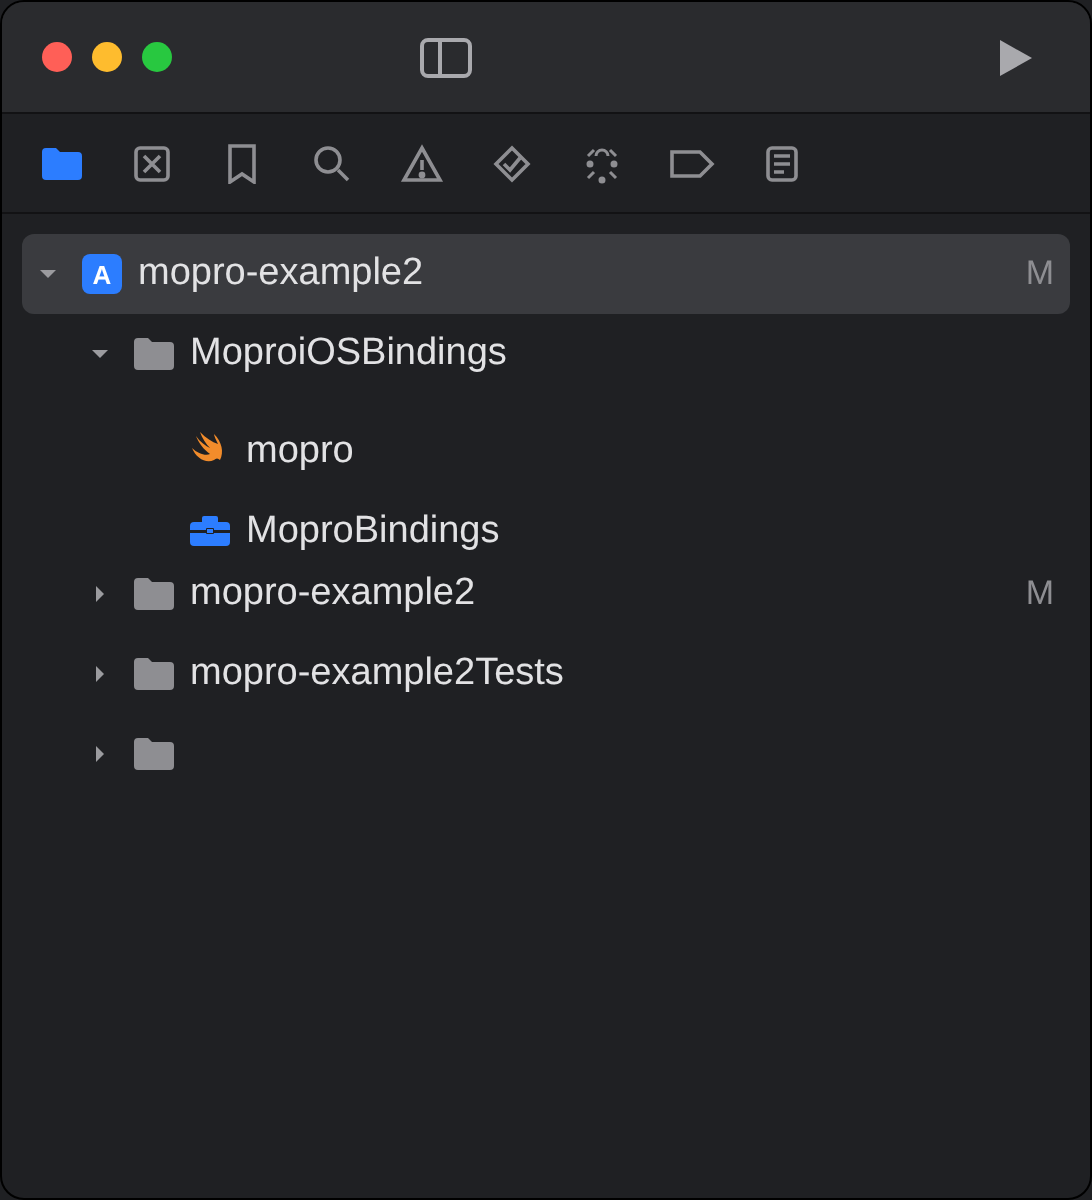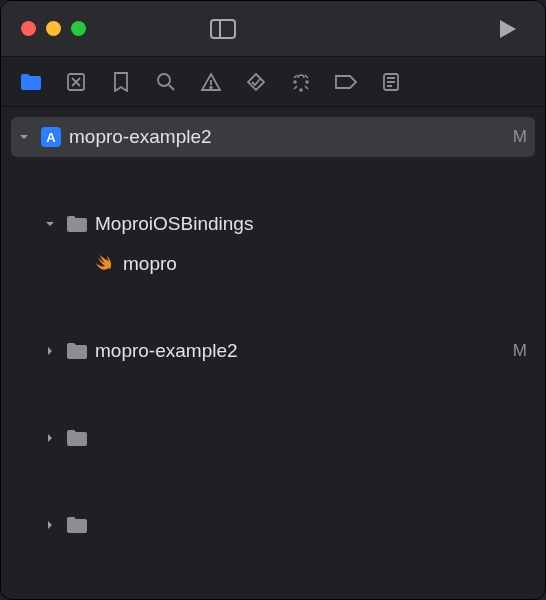--- a/index.html
+++ b/index.html
@@ -76,22 +76,22 @@
     flex-shrink: 0;
   }
   .chev.blank { visibility: hidden; }
   .node-icon {
     width: 24px; height: 24px;
     display: flex; align-items: center; justify-content: center;
     flex-shrink: 0;
   }
   .label { flex: 1 1 auto; white-space: nowrap; overflow: hidden; text-overflow: ellipsis; }
   .badge { color: #8e8e92; font-size: 17px; margin-left: auto; padding-left: 8px; }
-  .indent-1 { padding-left: 30px; margin-top: 47px; }
-  .indent-2 { padding-left: 58px; }
+  .indent-1 { padding-left: 30px; }
+  .indent-2 { padding-left: 58px; align-items: flex-end; }
 </style>
 </head>
 <body>
 
 <div class="titlebar">
   <div class="traffic-lights">
     <div class="traffic-dot" style="background:#ff5f57"></div>
     <div class="traffic-dot" style="background:#febc2e"></div>
     <div class="traffic-dot" style="background:#28c840"></div>
   </div>
@@ -207,20 +207,33 @@
   <div class="row indent-2">
     <span class="chev blank">·</span>
     <span class="node-icon">
       <svg width="22" height="22" viewBox="0 0 22 22" fill="#f28c2b">
         <path d="M13 3 c4 4 5 9 3 13 c-1 -1 -2 -1 -3 0 c-4 2 -9 -1 -11 -6 c3 3 7 4 9 3 c-3 -2 -6 -6 -7 -9 c2 3 5 5 7 6 c-2 -2 -4 -5 -5 -8 c3 3 6 5 9 6 c-1 -2 -2 -4 -2 -5 z"></path>
       </svg>
     </span>
     <span class="label">mopro</span>
   </div>
 
+  <div class="row indent-2">
+    <span class="chev blank">·</span>
+    <span class="node-icon">
+      <svg width="22" height="18" viewBox="0 0 22 18" fill="#2c7dff">
+        <path d="M8 2 h6 a1 1 0 0 1 1 1 v2 H7 V3 a1 1 0 0 1 1-1 z"></path>
+        <rect x="1" y="5" width="20" height="12" rx="2"></rect>
+        <rect x="1" y="9" width="20" height="1.5" fill="#1f2023"></rect>
+        <rect x="9" y="8" width="4" height="3" rx="0.5" fill="#1f2023"></rect>
+        <rect x="9.5" y="8.5" width="3" height="2" fill="#2c7dff"></rect>
+      </svg>
+    </span>
+    <span class="label">MoproBindings</span>
+  </div>
 
   <div class="row indent-1">
     <span class="chev">
       <svg width="12" height="12" viewBox="0 0 12 12" fill="currentColor">
           <path d="M4 2 l4 4 -4 4"></path>
         </svg>
     </span>
     <span class="node-icon">
       <svg width="22" height="18" viewBox="0 0 22 18" fill="#8e8e92">
         <path d="M1 3 a2 2 0 0 1 2-2 h5 l2 2 h9 a2 2 0 0 1 2 2 v10 a2 2 0 0 1 -2 2 H3 a2 2 0 0 1 -2 -2 Z"></path>
@@ -234,20 +247,21 @@
     <span class="chev">
       <svg width="12" height="12" viewBox="0 0 12 12" fill="currentColor">
           <path d="M4 2 l4 4 -4 4"></path>
         </svg>
     </span>
     <span class="node-icon">
       <svg width="22" height="18" viewBox="0 0 22 18" fill="#8e8e92">
         <path d="M1 3 a2 2 0 0 1 2-2 h5 l2 2 h9 a2 2 0 0 1 2 2 v10 a2 2 0 0 1 -2 2 H3 a2 2 0 0 1 -2 -2 Z"></path>
       </svg>
     </span>
+    <span class="label">mopro-example2Tests</span>
   </div>
 
   <div class="row indent-1">
     <span class="chev">
       <svg width="12" height="12" viewBox="0 0 12 12" fill="currentColor">
           <path d="M4 2 l4 4 -4 4"></path>
         </svg>
     </span>
     <span class="node-icon">
       <svg width="22" height="18" viewBox="0 0 22 18" fill="#8e8e92">

